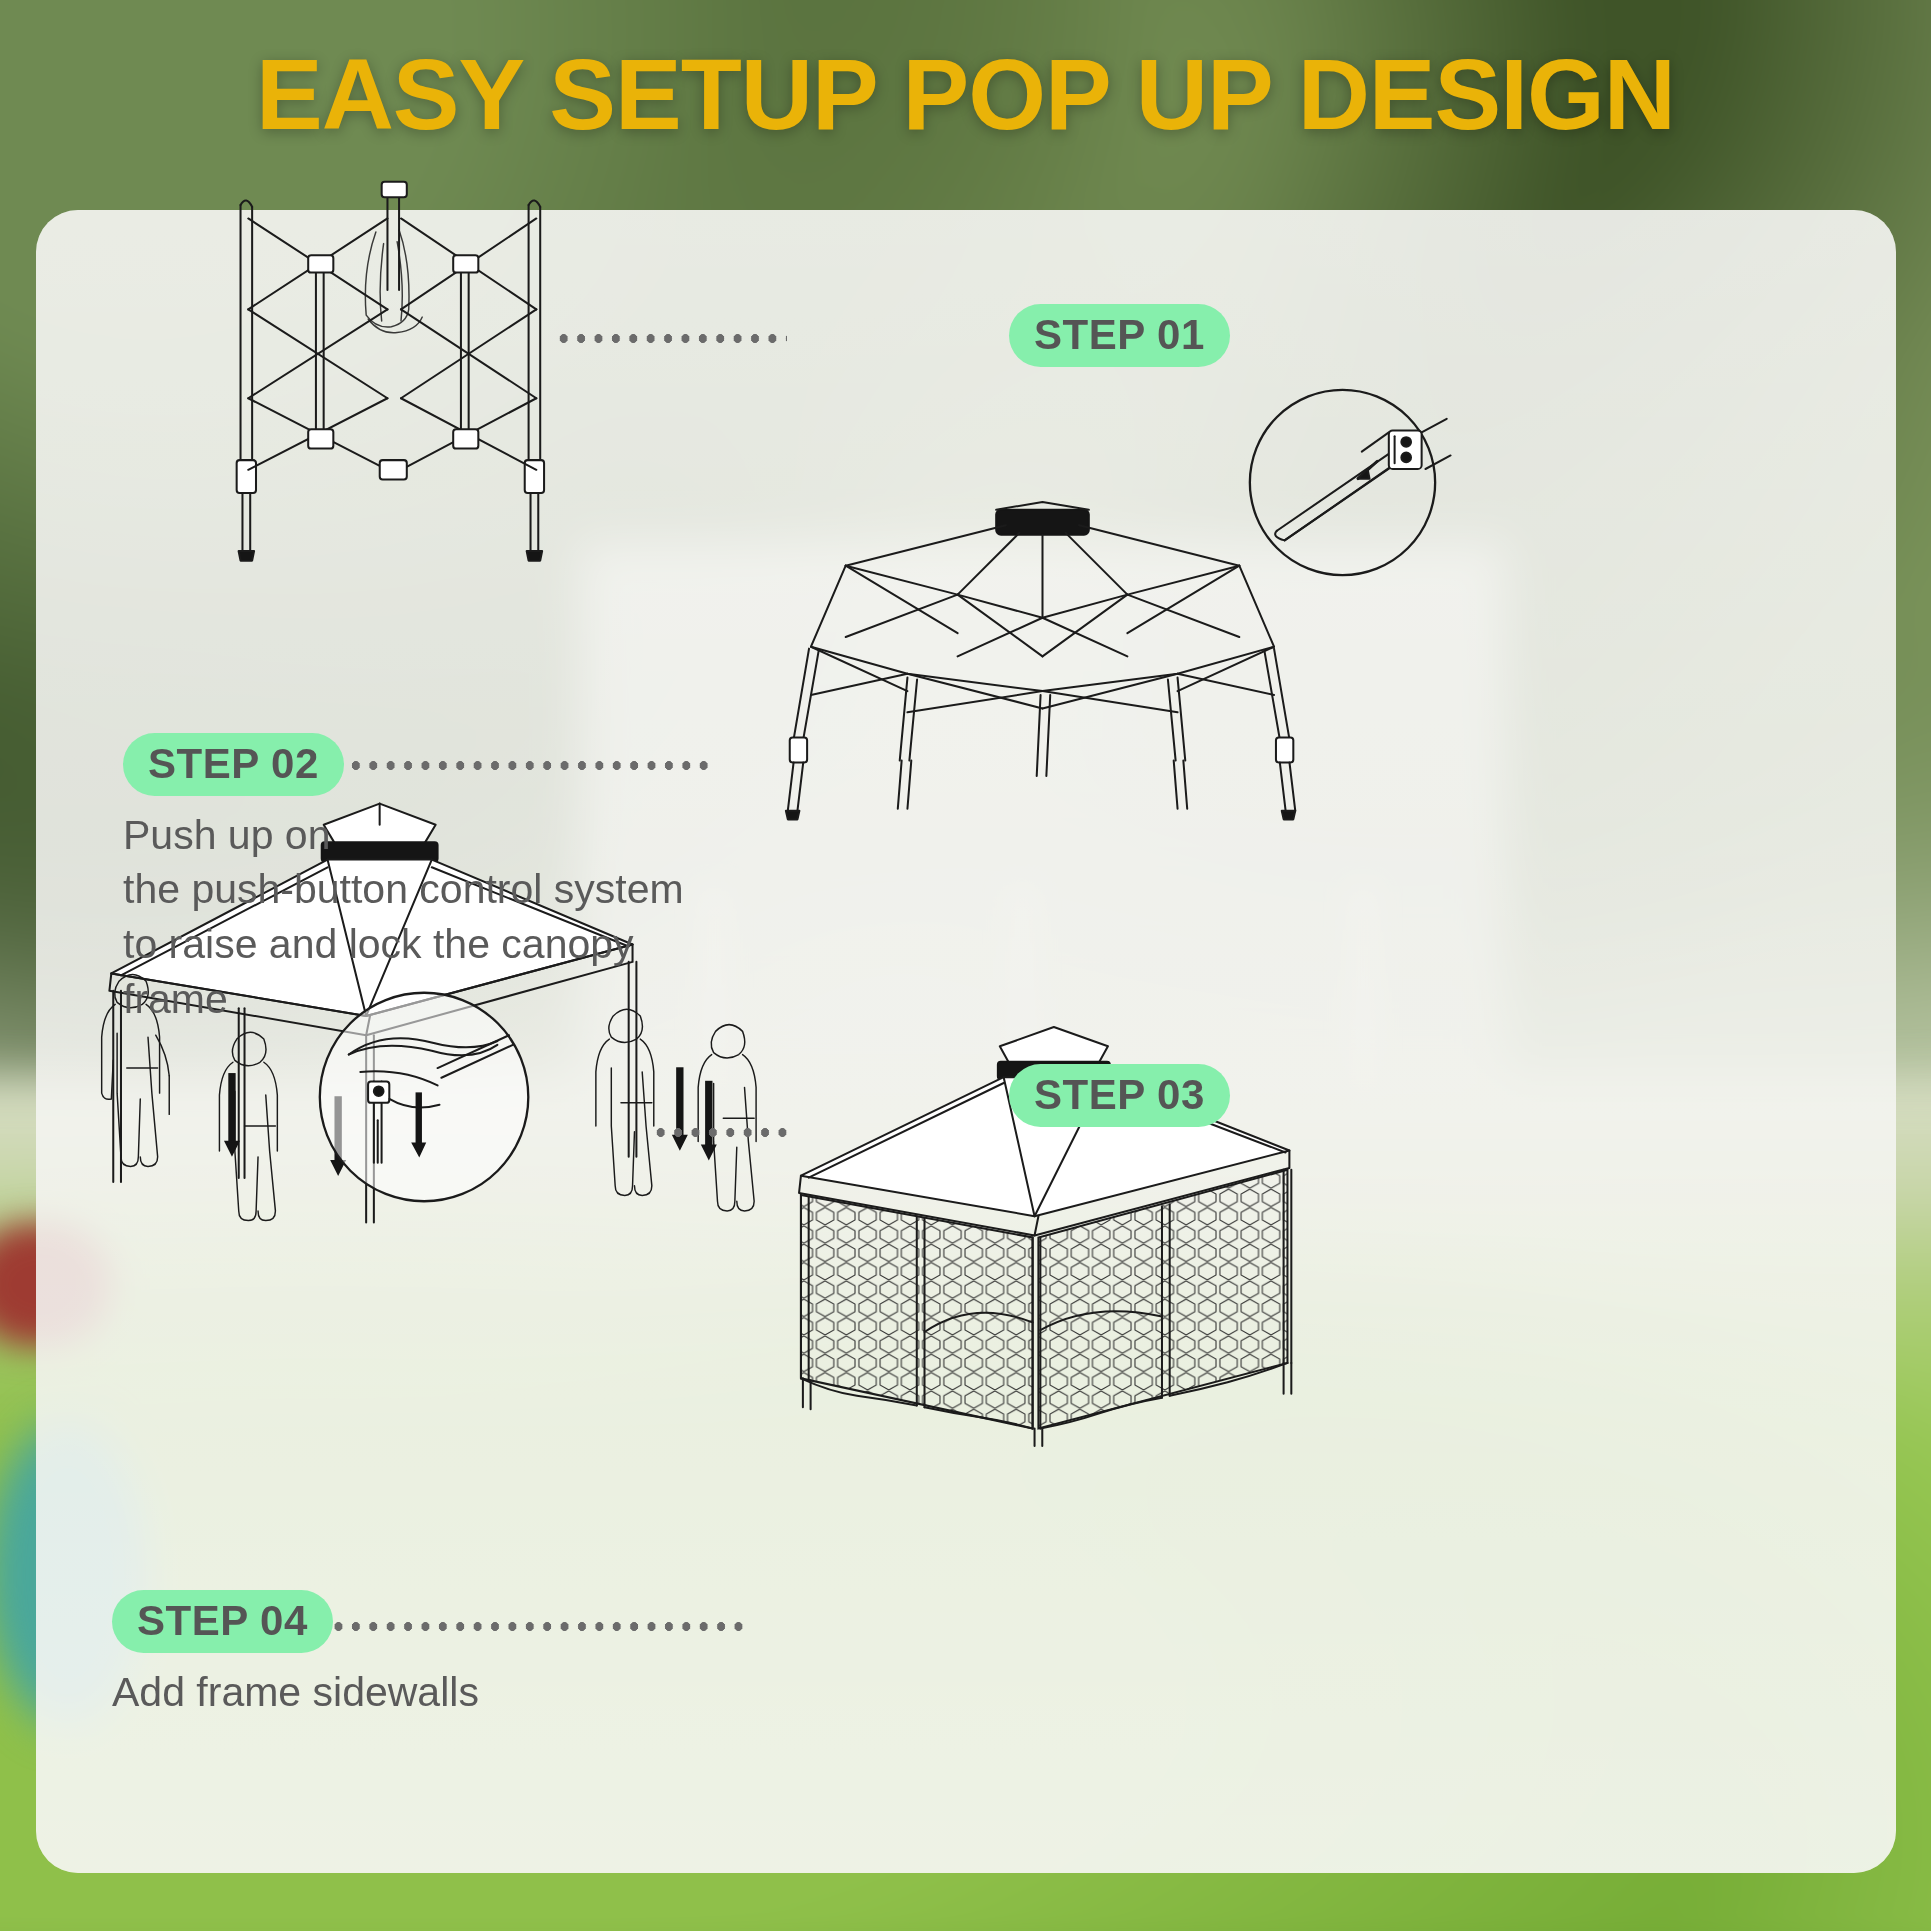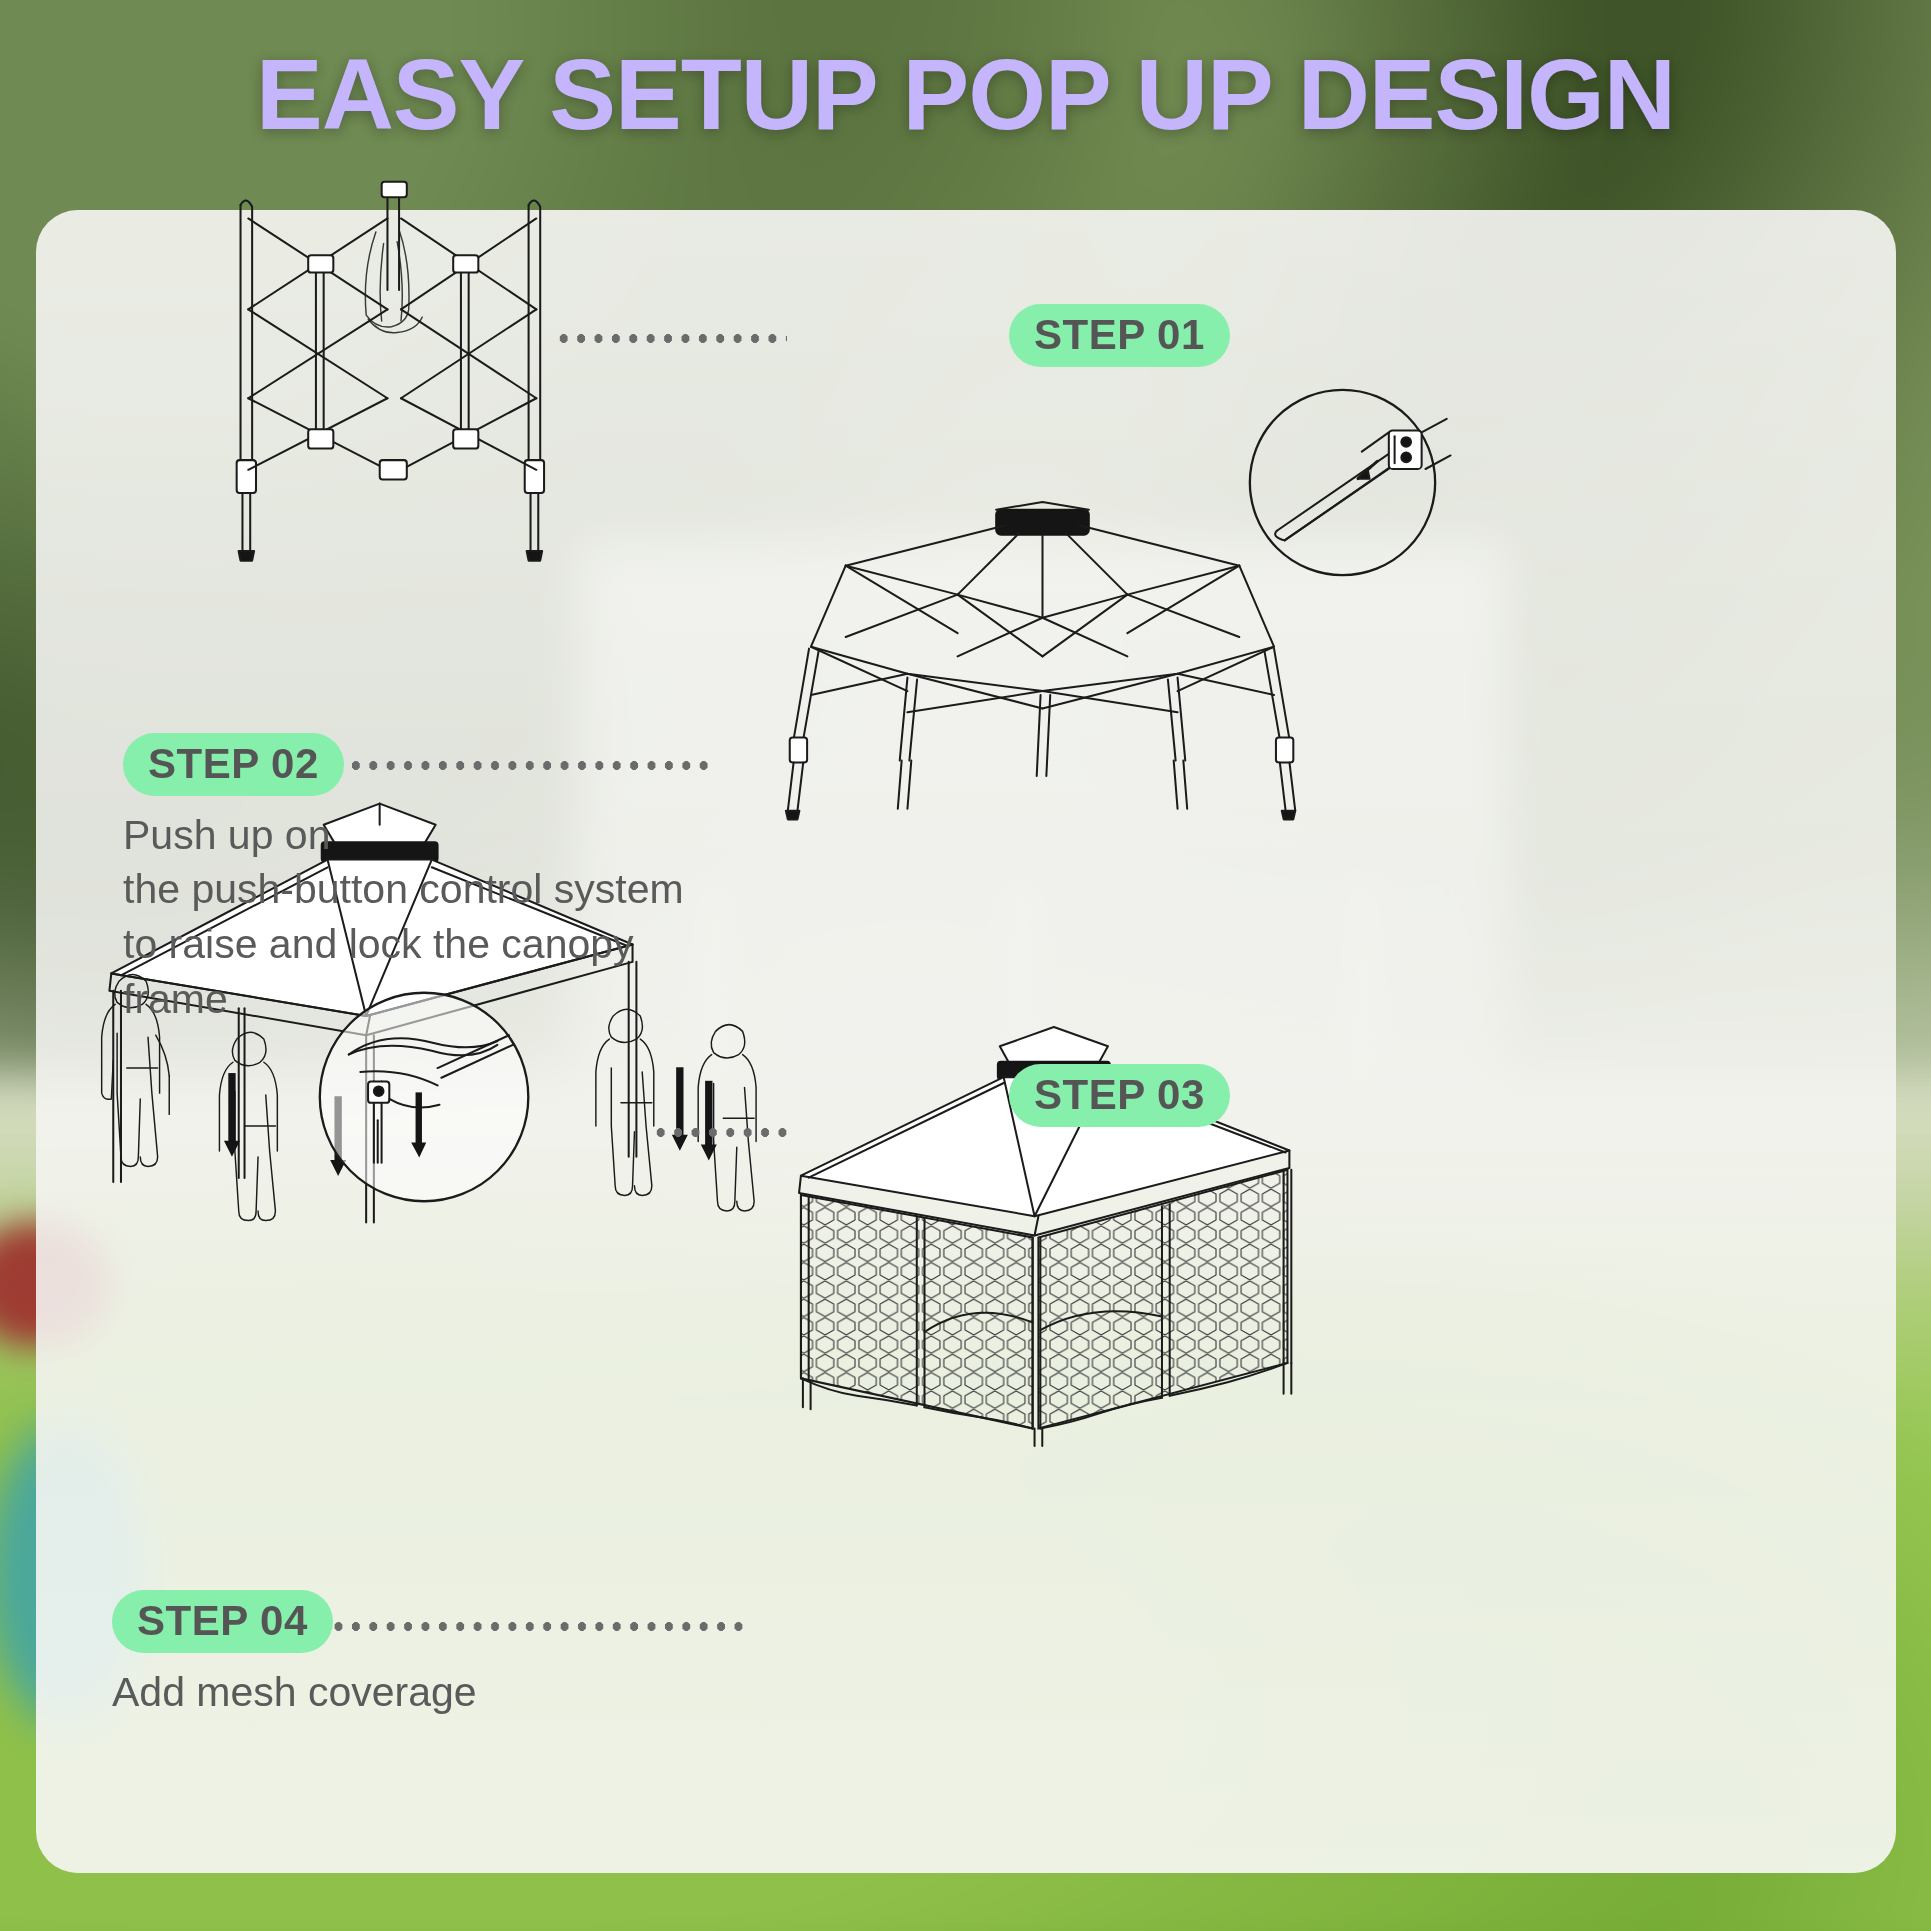--- a/index.html
+++ b/index.html
@@ -61,21 +61,21 @@
                       #e7eae1 46% 49%, transparent 49% 88%, #e7eae1 88% 91%, transparent 91%);
     filter:blur(13.5px); opacity:.7;
   }
 
   
   .title {
     position:absolute; left:0; top:41px; width:100%;
     text-align:center;
     font-size:100px; line-height:1.06;
     font-weight:bold;
-    color:#c4b5fd;
+    color:#eab308;
     letter-spacing:-1px;
     text-shadow:0 2.9px 13.5px rgba(0,0,0,.28);
     white-space:nowrap;
   }
 
   
   .panel {
     position:absolute;
     left:36px; top:210px; width:1860px; height:1663px;
     border-radius:42px;
@@ -483,15 +483,15 @@
 to raise and lock the canopy
 frame</div>
 </div>
 
 <div class="step" id="step3">
   <div class="pill">STEP 03</div>
 </div>
 
 <div class="step" id="step4">
   <div class="pill">STEP 04</div>
-  <div class="desc">Add mesh coverage</div>
+  <div class="desc">Add frame sidewalls</div>
 </div>
 
 
 </body></html>

